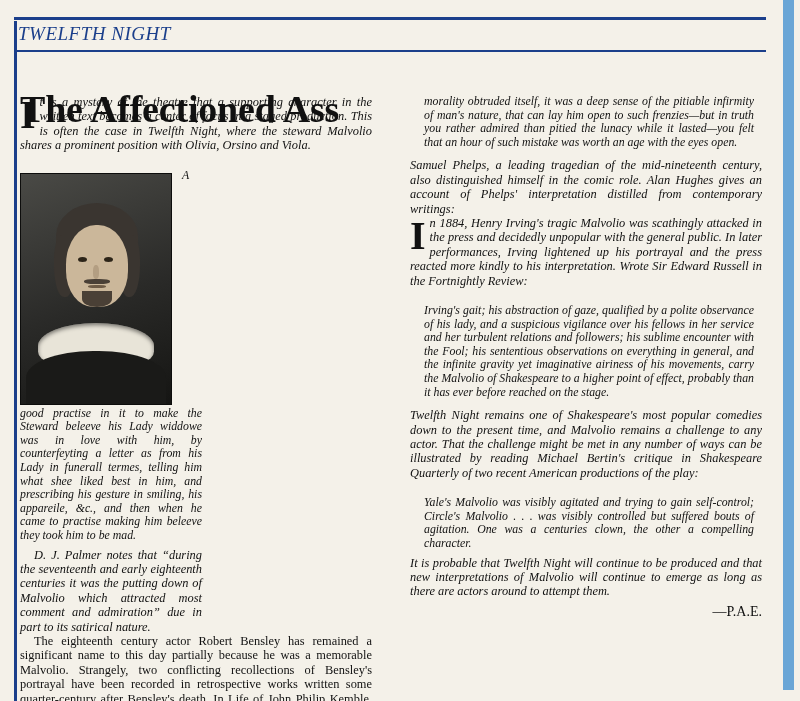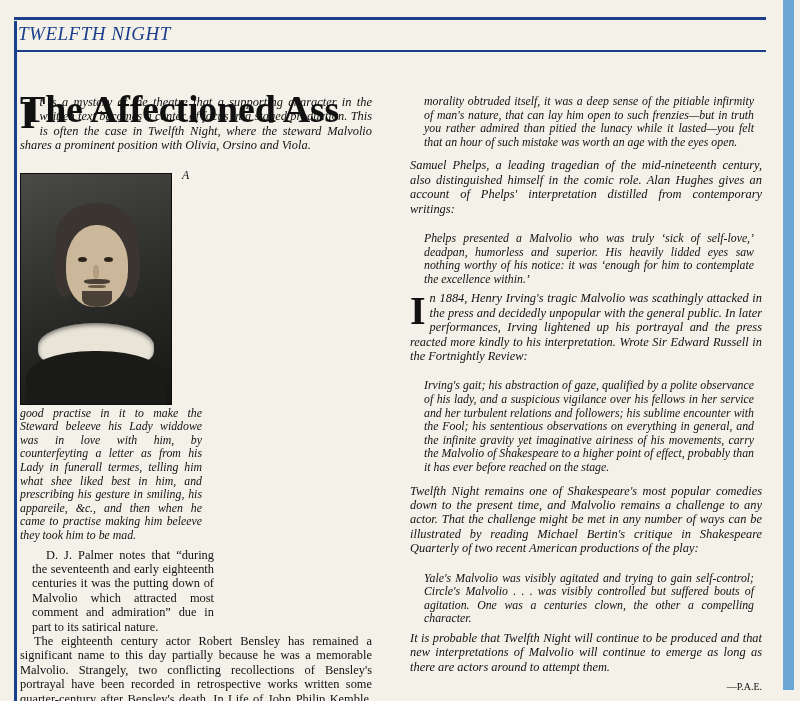--- a/index.html
+++ b/index.html
@@ -227,21 +227,21 @@
     background: #4a4036;
     border-radius: 0 0 50% 50%;
   }
   .p-frame {
     position: absolute; inset: 0;
     border: 1px solid #0d0d0c;
   }
   .signoff {
     text-align: right;
     margin-top: 6px;
-    font-size: 10px;
+    font-size: 14px;
   }
   .clearfix::after { content: ""; display: block; clear: both; }
   .spacer4 { height: 4px; }
 </style>
 </head>
 <body>
 
 <div class="page">
   <div class="paper"></div>
   <div class="right-bar"></div>
@@ -276,35 +276,34 @@
             <div class="p-nose"></div>
             <div class="p-moustache"></div>
             <div class="p-mouth"></div>
             <div class="p-beard"></div>
             <div class="p-body"></div>
             <div class="p-frame"></div>
           </div>
 
           <div class="quote" style="width:182px;margin-left:0;">A good practise in it to make the Steward beleeve his Lady widdowe was in love with him, by counterfeyting a letter as from his Lady in funerall termes, telling him what shee liked best in him, and prescribing his gesture in smiling, his appareile, &amp;c., and then when he came to practise making him beleeve they took him to be mad.</div>
 
-          <p style="text-indent:14px;margin-left:12px;width:182px;float:left;">D. J. Palmer notes that “during the seventeenth and early eighteenth centuries it was the putting down of Malvolio which attracted most comment and admiration” due in part to its satirical nature.</p>
+          <p style="text-indent:14px;margin-left:0;width:182px;float:left;font-style:italic;">D. J. Palmer notes that “during the seventeenth and early eighteenth centuries it was the putting down of Malvolio which attracted most comment and admiration” due in part to its satirical nature.</p>
         </div>
 
         <p>The eighteenth century actor Robert Bensley has remained a significant name to this day partially because he was a memorable Malvolio. Strangely, two conflicting recollections of Bensley's portrayal have been recorded in retrospective works written some quarter-century after Bensley's death. In Life of John Philip Kemble, written in 1825, James Boaden recalls a comic Malvolio:</p>
 
       </div>
 
       <div class="col col-right">
 
         <div class="quote wide" style="margin-top:0;">morality obtruded itself, it was a deep sense of the pitiable infirmity of man's nature, that can lay him open to such frenzies—but in truth you rather admired than pitied the lunacy while it lasted—you felt that an hour of such mistake was worth an age with the eyes open.</div>
 
         <div class="spacer4"></div>
         <p class="noindent">Samuel Phelps, a leading tragedian of the mid-nineteenth century, also distinguished himself in the comic role. Alan Hughes gives an account of Phelps' interpretation distilled from contemporary writings:</p>
 
-        <div class="quote wide">Phelps presented a Malvolio who was truly ‘sick of self-love,’ deadpan, humorless and superior. His heavily lidded eyes saw nothing worthy of his notice: it was ‘enough for him to contemplate the excellence within.’</div>
 
         <div class="dropcap-para clearfix">
           <span class="dropcap">I</span>
           <p class="noindent">n 1884, Henry Irving's tragic Malvolio was scathingly attacked in the press and decidedly unpopular with the general public. In later performances, Irving lightened up his portrayal and the press reacted more kindly to his interpretation. Wrote Sir Edward Russell in the Fortnightly Review:</p>
         </div>
 
         <div class="quote wide">Irving's gait; his abstraction of gaze, qualified by a polite observance of his lady, and a suspicious vigilance over his fellows in her service and her turbulent relations and followers; his sublime encounter with the Fool; his sententious observations on everything in general, and the infinite gravity yet imaginative airiness of his movements, carry the Malvolio of Shakespeare to a higher point of effect, probably than it has ever before reached on the stage.</div>
 
         <div class="spacer4"></div>
         <p class="noindent">Twelfth Night remains one of Shakespeare's most popular comedies down to the present time, and Malvolio remains a challenge to any actor. That the challenge might be met in any number of ways can be illustrated by reading Michael Bertin's critique in Shakespeare Quarterly of two recent American productions of the play:</p>

